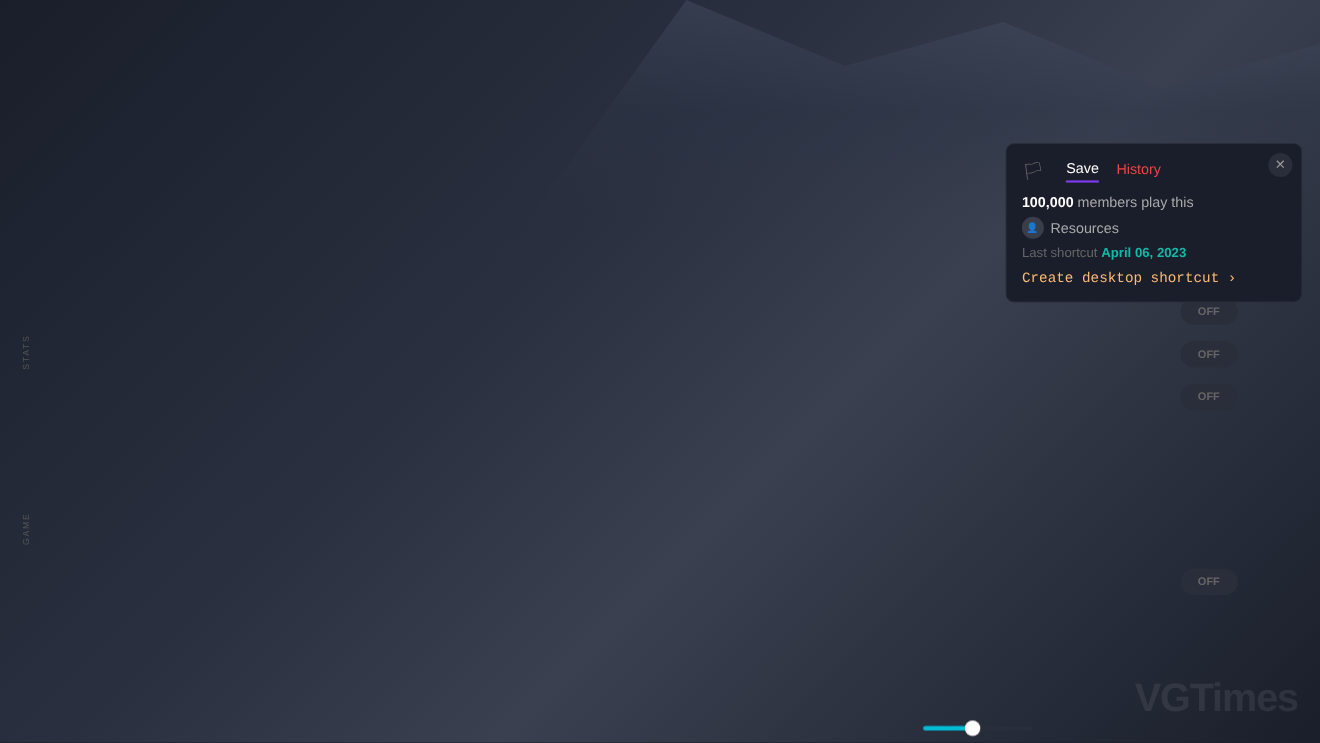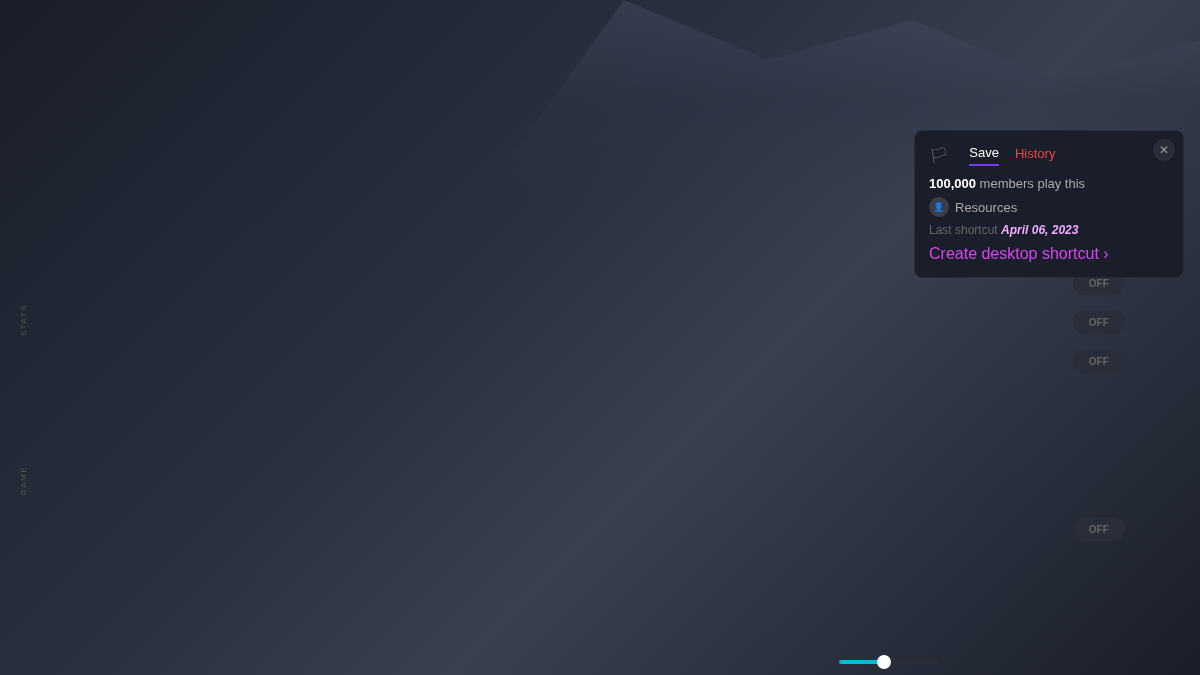--- a/index.html
+++ b/index.html
@@ -336,30 +336,31 @@
       font-size: 13px;
       color: #aaa;
     }
 
     .info-updated {
       font-size: 12px;
       color: #666;
       margin-top: 6px;
     }
 
-    .info-updated strong { color: #f0abfc; font-style: italic; }
+    .info-updated strong { color: #14b8a6; }
 
     .info-shortcut {
-      font-size: 16px;
-      color: #d946ef;
+      font-size: 13px;
+      color: #fdba74;
       margin-top: 8px;
       cursor: pointer;
       display: flex;
       align-items: center;
       gap: 4px;
+      font-family: Liberation Mono, monospace;
     }
 
     .mod-icon {
       color: #00bcd4;
       font-size: 14px;
       margin-right: 8px;
       flex-shrink: 0;
     }
 
     .mod-name {
@@ -944,13 +945,14 @@
               <span class="key-badge">CTRL</span>
               <span class="key-badge">-</span>
             </div>
           </div>
         </div>
 
       </div>
     </div>
   </div>
 
+  <div class="vgtimes-watermark">VGTimes</div>
 </div>
 
 </body></html>

